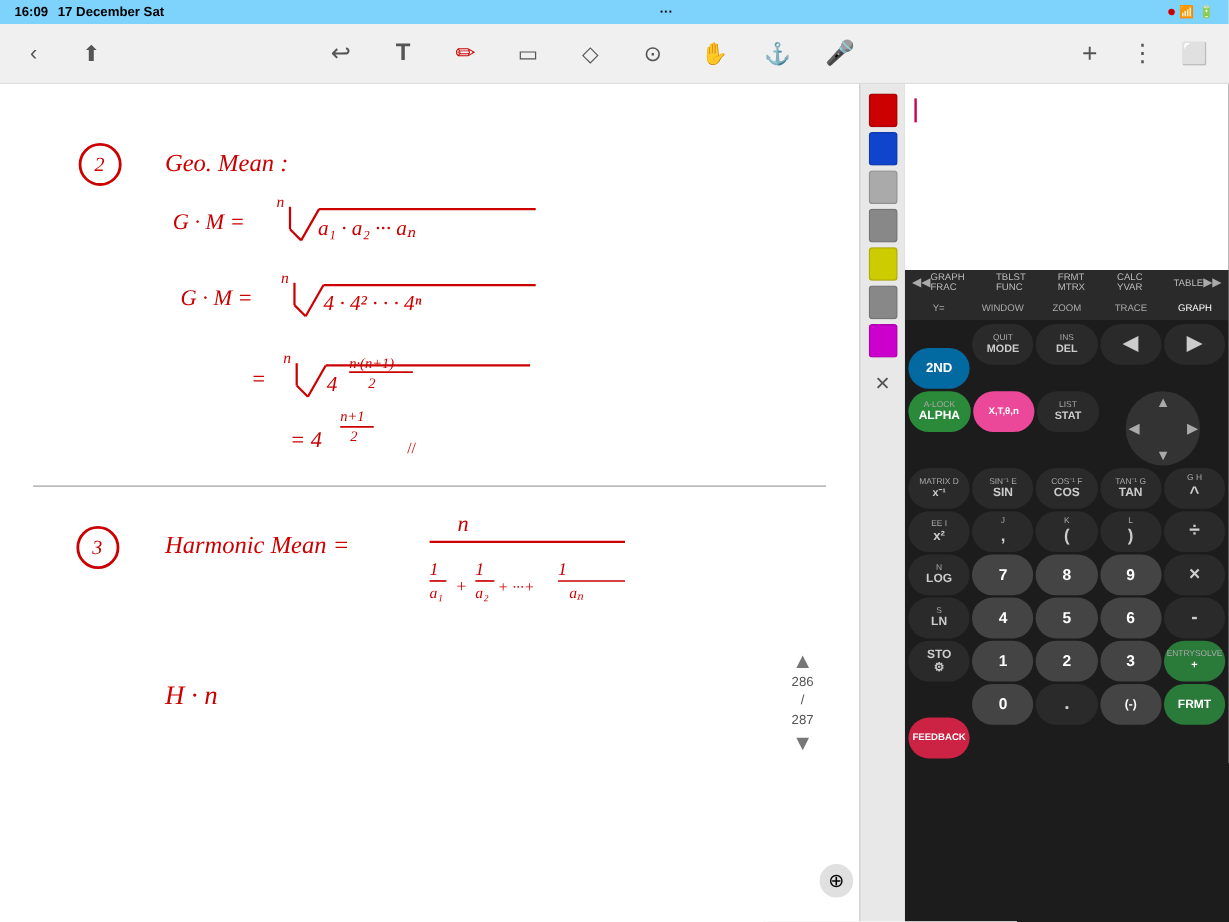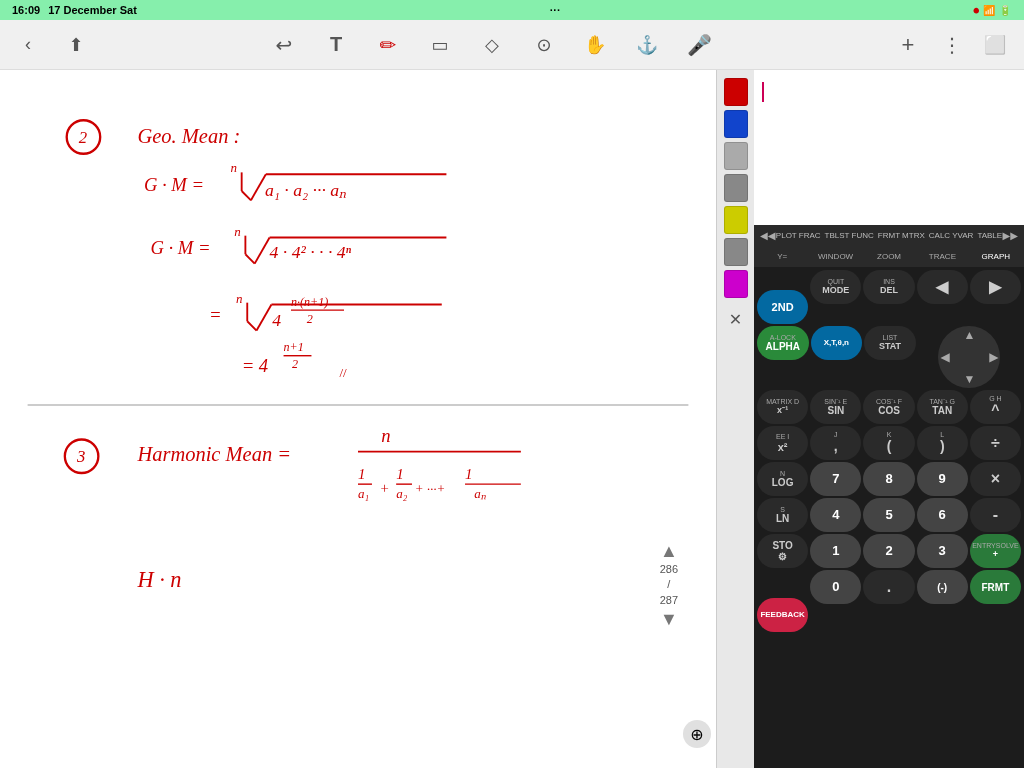--- a/index.html
+++ b/index.html
@@ -1,21 +1,21 @@
 <!DOCTYPE html>
 <html><head>
   <meta charset="utf-8">
   <style>
     * { margin: 0; padding: 0; box-sizing: border-box; }
     body { width: 1024px; height: 768px; overflow: hidden; font-family: -apple-system, sans-serif; background: #f0f0f0; display: flex; flex-direction: column; }
 
     
     .status-bar {
       height: 20px;
-      background: #86efac;
+      background: #7dd3fc;
       display: flex;
       align-items: center;
       justify-content: space-between;
       padding: 0 12px;
       font-size: 11px;
       font-weight: 600;
       color: #000;
       flex-shrink: 0;
     }
     .status-bar-left { display: flex; gap: 8px; }
@@ -225,21 +225,21 @@
       line-height: 1.1;
       font-family: -apple-system, sans-serif;
     }
     .calc-btn .top-label {
       font-size: 7px;
       color: #aaa;
       font-weight: 400;
     }
     .calc-btn.blue { background: #0369a1; color: #fff; margin-top: 20px; }
     .calc-btn.green { background: #2a8a3a; color: #fff; }
-    .calc-btn.teal { background: #0369a1; color: #fff; }
+    .calc-btn.teal { background: #ec4899; color: #fff; }
     .calc-btn.light { background: #5a5a5a; color: #fff; }
     .calc-btn.dark { background: #2a2a2a; color: #ccc; }
     .calc-btn.red-bg { background: #cc2244; color: #fff; margin-top: 28px; }
     .calc-btn.digit { background: #444; color: #fff; font-size: 13px; }
     .calc-btn.enter-btn { background: #2a7a3a; flex: 1; font-size: 10px; }
     .calc-btn.entry-btn { background: #2a7a3a; flex: 1; font-size: 8px; }
     .calc-btn.neg-btn { background: #444; }
   </style>
 </head>
 <body>
@@ -380,21 +380,21 @@
 
   <div class="calculator-panel">
 
     <div class="calc-screen">
       <div class="calc-cursor"></div>
     </div>
 
     <div class="calc-top-bar">
       <span class="calc-arrow">◀◀</span>
       <div class="calc-top-bar-section">
-        <span style="font-size:8px; color:#bbb;">PLOT FRAC</span>
+        <span style="font-size:8px; color:#bbb;">GRAPH FRAC</span>
         <span style="font-size:8px; color:#bbb;">TBLST FUNC</span>
         <span style="font-size:8px; color:#bbb;">FRMT MTRX</span>
         <span style="font-size:8px; color:#bbb;">CALC YVAR</span>
         <span style="font-size:8px; color:#bbb;">TABLE</span>
       </div>
       <span class="calc-arrow">▶▶</span>
     </div>
 
     <div class="calc-func-row">
       <button class="calc-func-btn">Y=</button>

